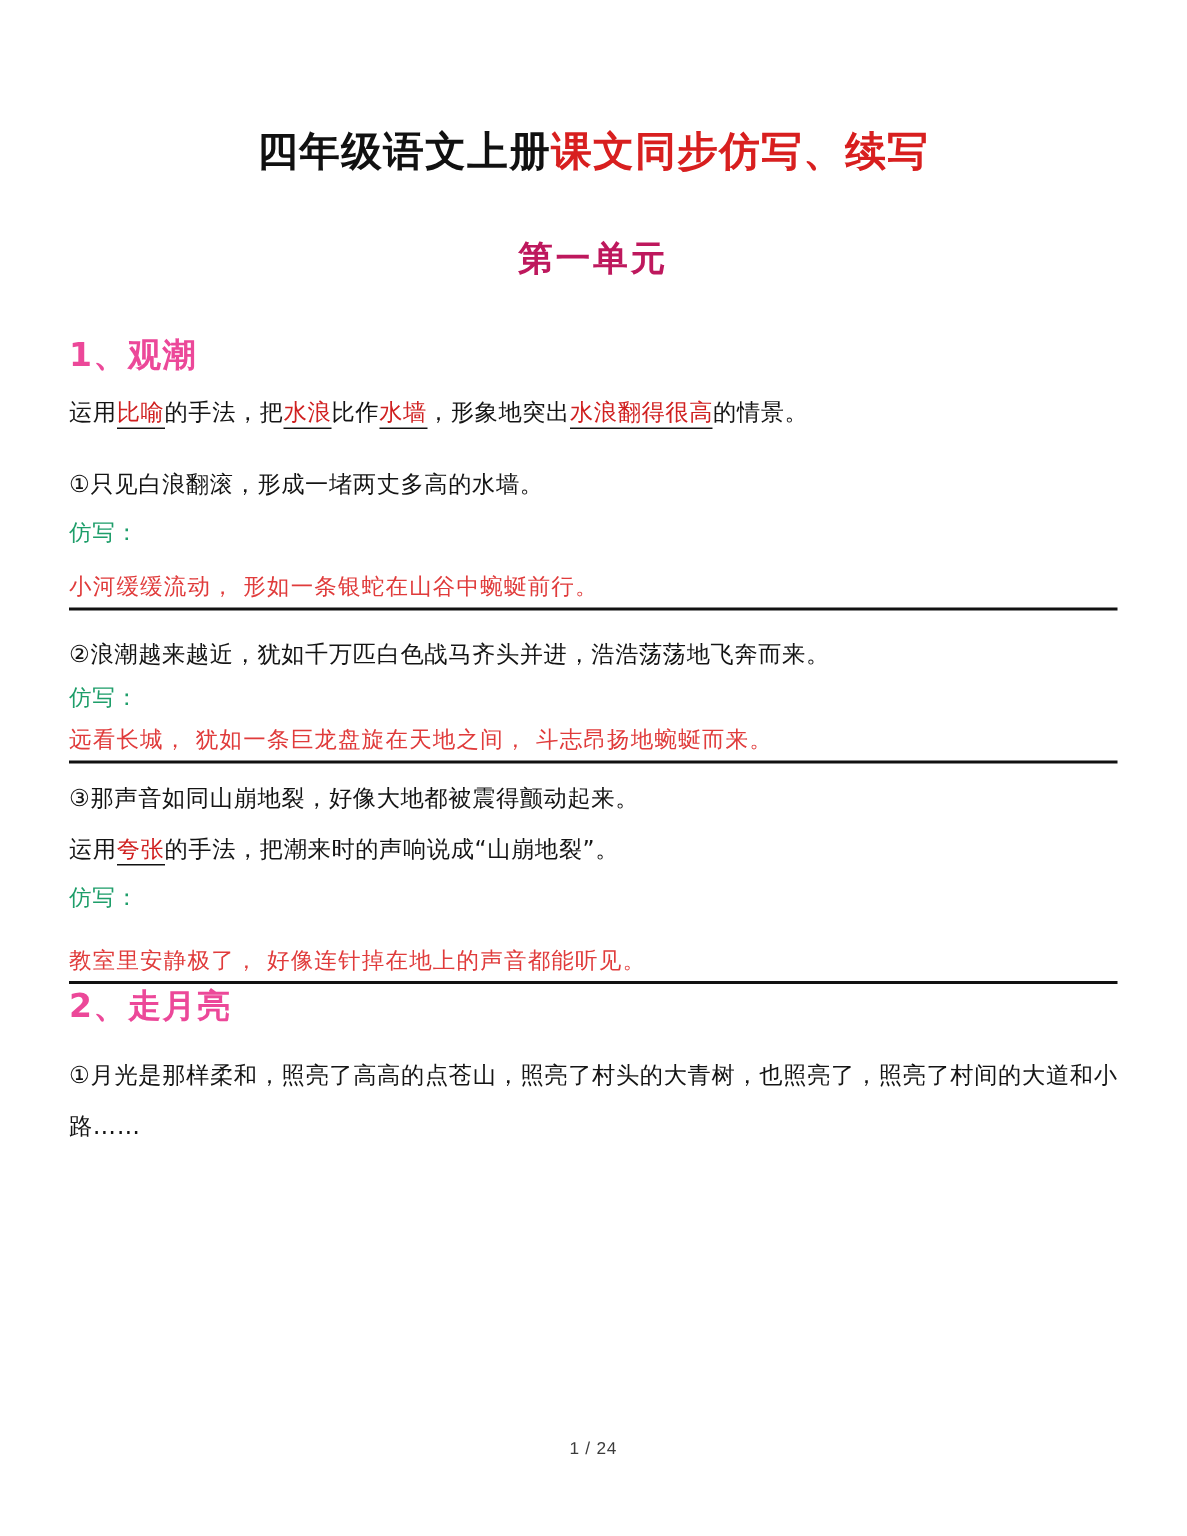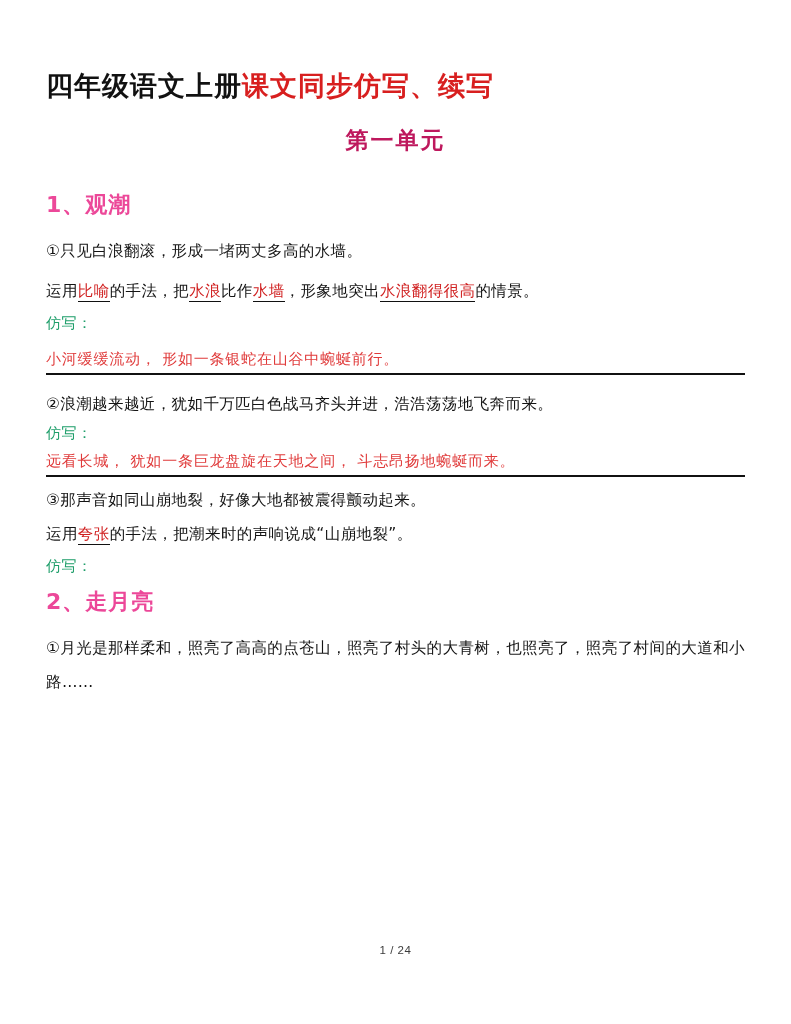--- a/index.html
+++ b/index.html
@@ -18,24 +18,25 @@
   .page {
     width: 791px;
     height: 1024px;
     position: relative;
     box-sizing: border-box;
     padding: 0 46px;
   }
 
   
   .doc-title {
+    text-align: center;
     font-size: 27px;
     font-weight: 700;
     letter-spacing: 1px;
-    margin: 0;
+    margin: 16px;
     padding-top: 68px;
     line-height: 1.3;
     white-space: nowrap;
   }
   .doc-title .t-black { color: #111111; }
   .doc-title .t-red { color: #d81f1f; }
 
   .doc-subtitle {
     text-align: center;
     font-size: 23px;
@@ -122,23 +123,23 @@
 <div class="page">
 
   <h1 class="doc-title">
     <span class="t-black">四年级语文上册</span><span class="t-red">课文同步仿写、续写</span>
   </h1>
 
   <h2 class="doc-subtitle">第一单元</h2>
 
   <h3 class="section-heading sec1-heading">1、观潮</h3>
 
+  <p class="para gap"><span>运用</span><span class="kw">比喻</span><span>的手法，把</span><span class="kw">水浪</span><span>比作</span><span class="kw">水墙</span><span>，形象地突出</span><span class="kw">水浪翻得很高</span><span>的情景。</span></p>
+
   <p class="para first"><span>①</span><span>只见白浪翻滚，形成一堵两丈多高的水墙。</span></p>
-
-  <p class="para gap"><span>运用</span><span class="kw">比喻</span><span>的手法，把</span><span class="kw">水浪</span><span>比作</span><span class="kw">水墙</span><span>，形象地突出</span><span class="kw">水浪翻得很高</span><span>的情景。</span></p>
 
   <p class="fx-label">仿写：</p>
   <div class="answer-row">
       <span class="answer-text">小河缓缓流动，  形如一条银蛇在山谷中蜿蜒前行。</span>
     </div>
   <div class="spacer-6"></div>
 
   <p class="para gap"><span>②</span><span>浪潮越来越近，犹如千万匹白色战马齐头并进，浩浩荡荡地飞奔而来。</span></p>
 
 
@@ -146,20 +147,23 @@
   <div class="answer-row tight">
       <span class="answer-text">远看长城，  犹如一条巨龙盘旋在天地之间，  斗志昂扬地蜿蜒而来。</span>
     </div>
 
   <p class="para gap"><span>③</span><span>那声音如同山崩地裂，好像大地都被震得颤动起来。</span></p>
 
   <p class="para"><span>运用</span><span class="kw">夸张</span><span>的手法，把潮来时的声响说成“山崩地裂”。</span></p>
 
   <p class="fx-label">仿写：</p>
   <div class="spacer-6"></div>
+  <div class="answer-row">
+      <span class="answer-text">教室里安静极了，  好像连针掉在地上的声音都能听见。</span>
+    </div>
 
   <h3 class="section-heading sec2-heading">2、走月亮</h3>
 
   <p class="para first"><span>①</span><span>月光是那样柔和，照亮了高高的点苍山，照亮了村头的大青树，也照亮了，照亮了村间的大道和小路……</span></p>
 
   <div class="footer">
     <span>1 / 24</span>
   </div>
 
 </div>

